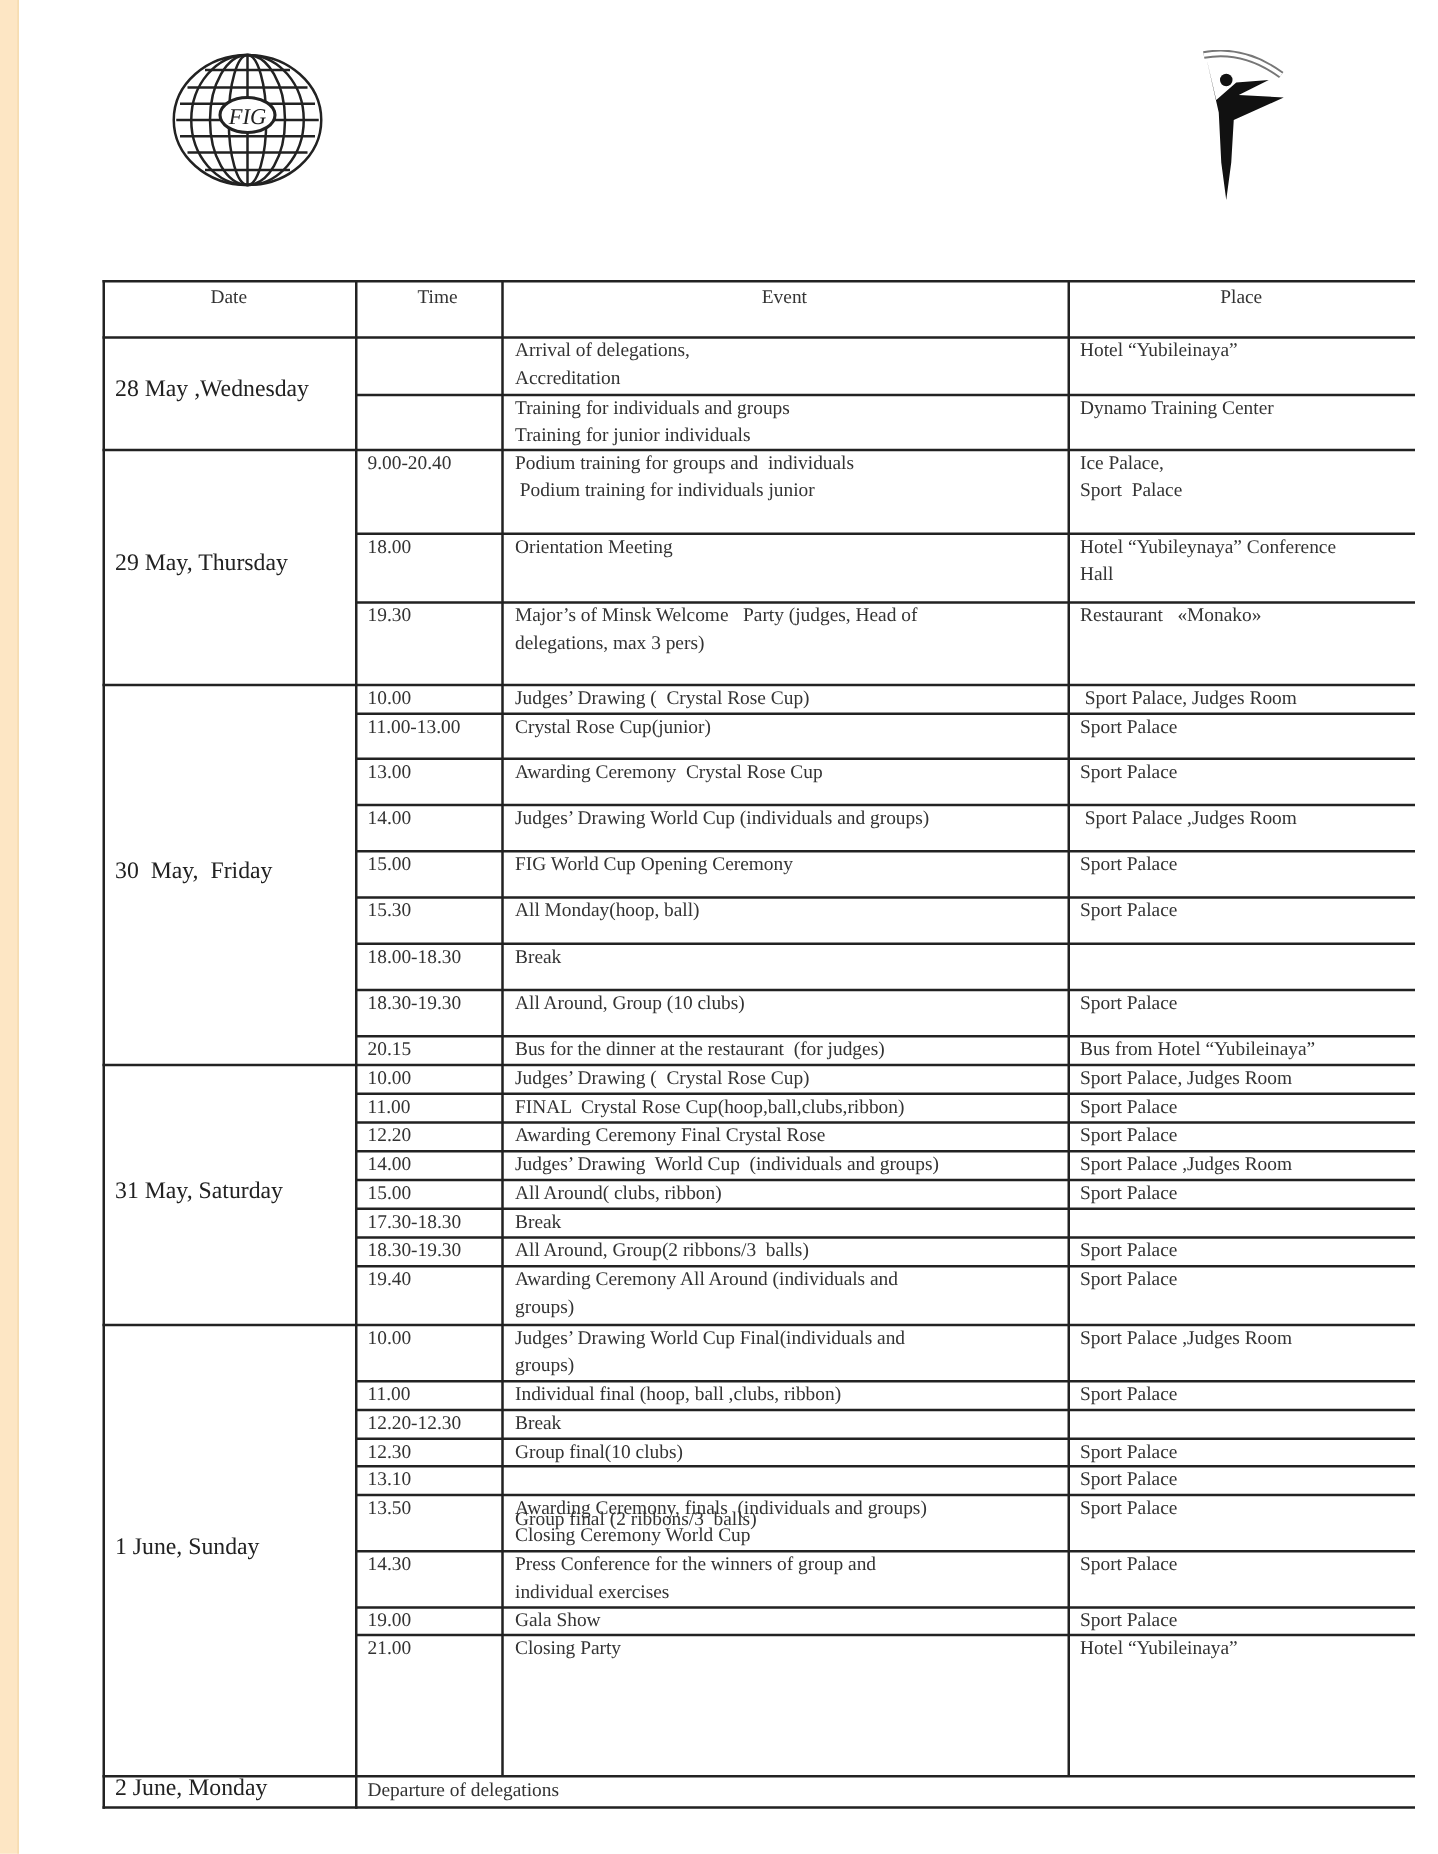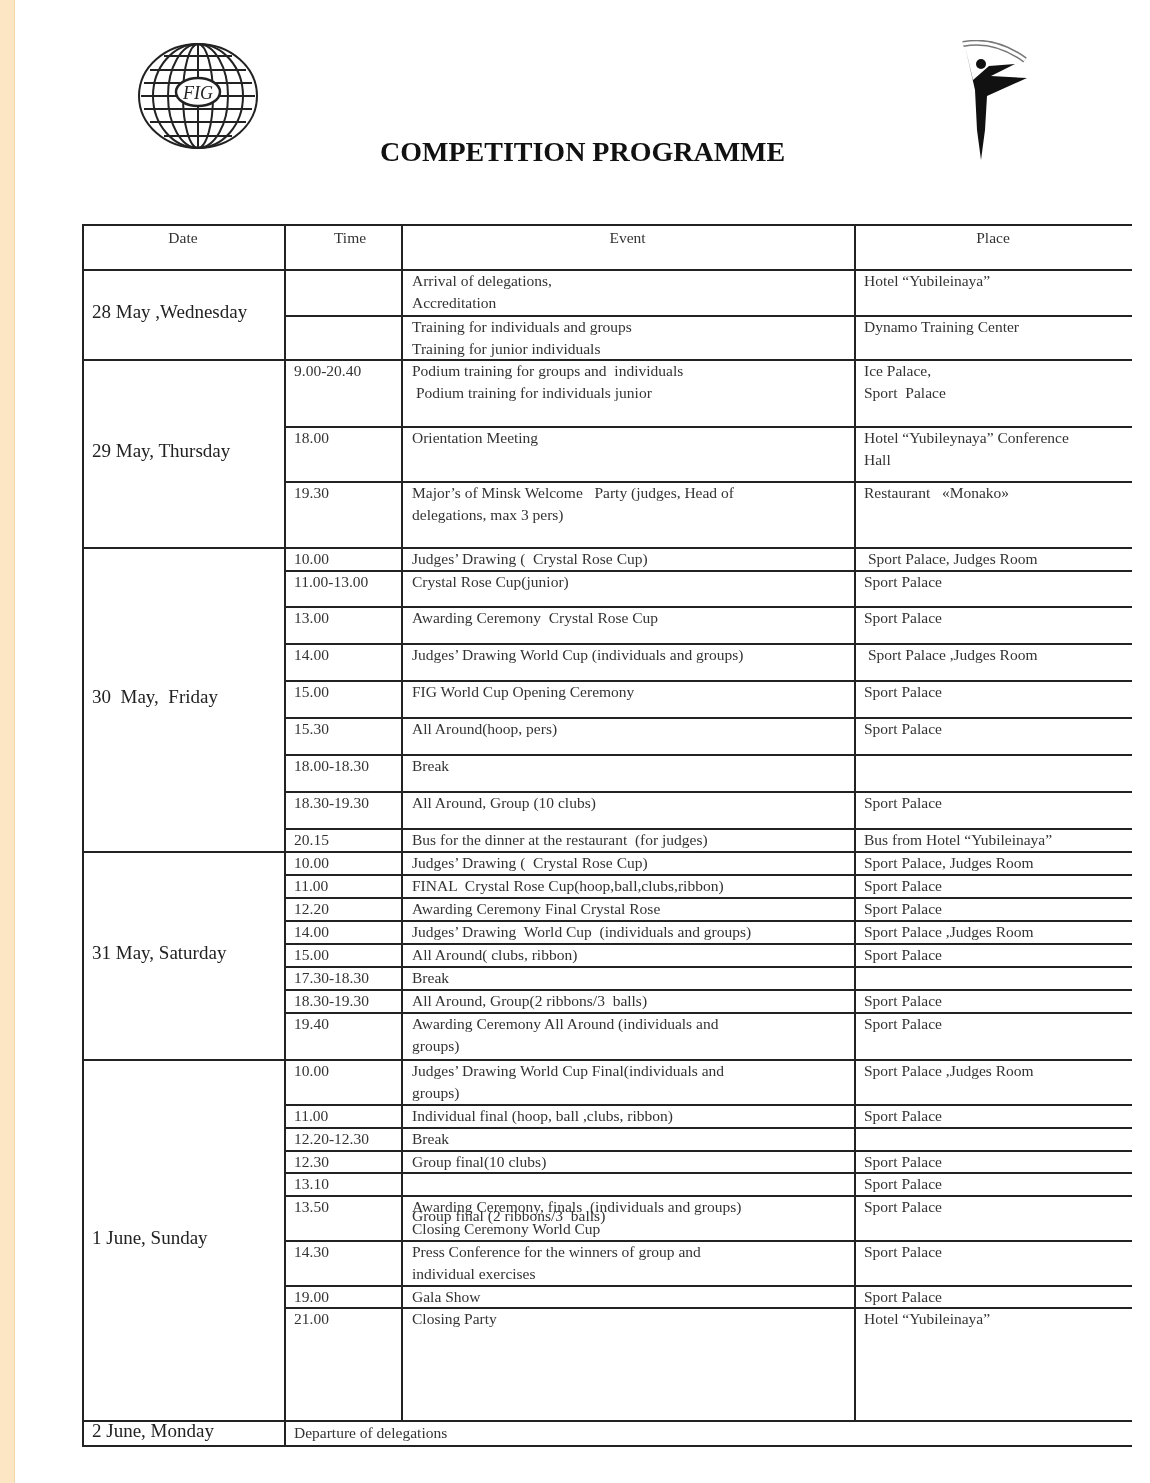--- a/index.html
+++ b/index.html
@@ -41,21 +41,20 @@
 </svg>
 
 <svg class="logo-gym" viewBox="0 0 80 120">
   <path d="M8 4 Q40 -2 70 20" fill="none" stroke="#777" stroke-width="6"></path>
   <path d="M8 4 Q40 -2 70 20" fill="none" stroke="#fff" stroke-width="3"></path>
   <circle cx="26" cy="24" r="5" fill="#111"></circle>
   <path d="M10 6 L18 40 L34 26 L60 24 L36 36 L72 38 L32 56 L30 90 L26 120 L22 90 L20 50 Z" fill="#111"></path>
 </svg>
 
 <div class="title">
-  <div>COMPETITION PROGRAMME</div>
 </div>
 
 <div id="programme-table">
     <div class="hline" style="left: 82px; top: 224px; width: 1050px; height: 2px;"></div>
     <div class="hline" style="left: 82px; top: 269px; width: 1050px; height: 2px;"></div>
     <div class="txt hdr" style="left: 82px; top: 227px; width: 202px;">Date</div>
     <div class="txt hdr" style="left: 284px; top: 227px; width: 132px;">Time</div>
     <div class="txt hdr" style="left: 401px; top: 227px; width: 453px;">Event</div>
     <div class="txt hdr" style="left: 854px; top: 227px; width: 278px;">Place</div>
     <div class="txt date" style="left: 92px; top: 301px;">28 May ,Wednesday</div>
@@ -101,21 +100,21 @@
     <div class="hline" style="left: 284px; top: 643px; width: 848px; height: 2px;"></div>
     <div class="txt" style="left: 294px; top: 644px;">14.00</div>
     <div class="txt" style="left: 412px; top: 644px;">Judges’ Drawing World Cup (individuals and groups)</div>
     <div class="txt" style="left: 864px; top: 644px;"> Sport Palace ,Judges Room</div>
     <div class="hline" style="left: 284px; top: 680px; width: 848px; height: 2px;"></div>
     <div class="txt" style="left: 294px; top: 681px;">15.00</div>
     <div class="txt" style="left: 412px; top: 681px;">FIG World Cup Opening Ceremony</div>
     <div class="txt" style="left: 864px; top: 681px;">Sport Palace</div>
     <div class="hline" style="left: 284px; top: 717px; width: 848px; height: 2px;"></div>
     <div class="txt" style="left: 294px; top: 718px;">15.30</div>
-    <div class="txt" style="left: 412px; top: 718px;">All Around(hoop, pers)</div>
+    <div class="txt" style="left: 412px; top: 718px;">All Monday(hoop, ball)</div>
     <div class="txt" style="left: 864px; top: 718px;">Sport Palace</div>
     <div class="hline" style="left: 284px; top: 754px; width: 848px; height: 2px;"></div>
     <div class="txt" style="left: 294px; top: 755px;">18.00-18.30</div>
     <div class="txt" style="left: 412px; top: 755px;">Break</div>
     <div class="txt" style="left: 864px; top: 755px;"></div>
     <div class="hline" style="left: 284px; top: 791px; width: 848px; height: 2px;"></div>
     <div class="txt" style="left: 294px; top: 792px;">18.30-19.30</div>
     <div class="txt" style="left: 412px; top: 792px;">All Around, Group (10 clubs)</div>
     <div class="txt" style="left: 864px; top: 792px;">Sport Palace</div>
     <div class="hline" style="left: 284px; top: 828px; width: 848px; height: 2px;"></div>

